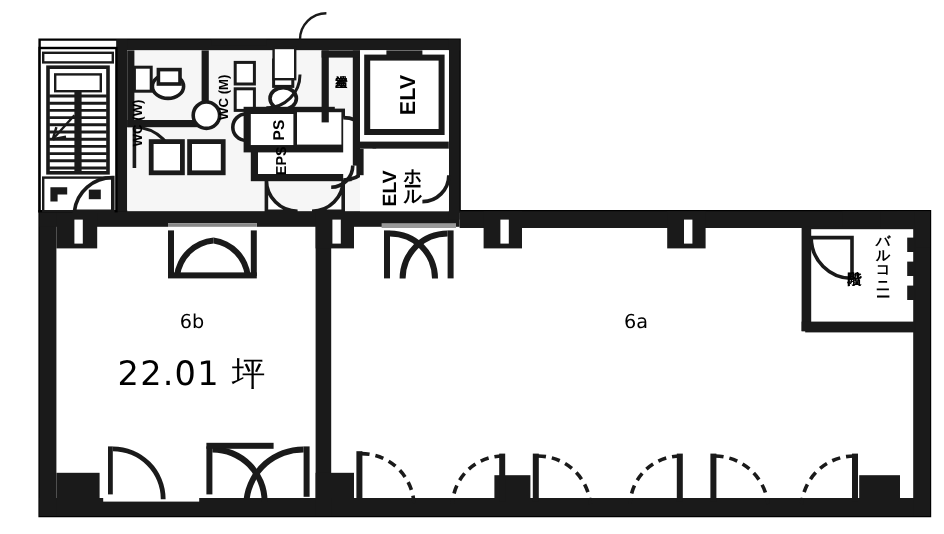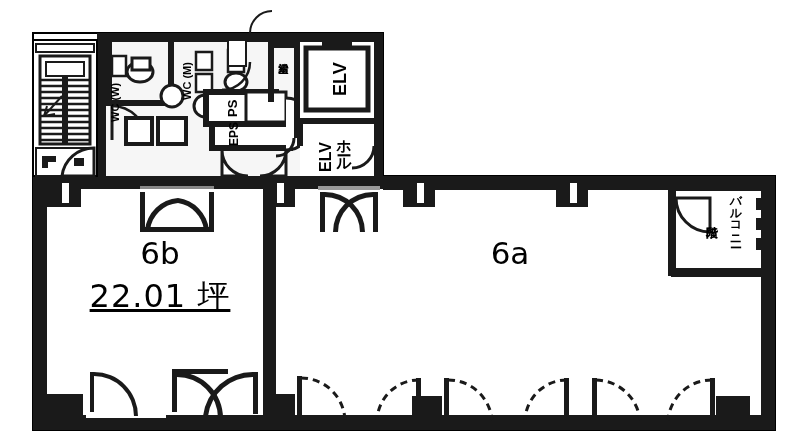--- a/index.html
+++ b/index.html
@@ -24,22 +24,22 @@
     white-space:nowrap;
     line-height:1;
   }
   .room-label{
     position:absolute;
     text-align:center;
     color:#000;
     font-family:"DejaVu Sans",sans-serif;
     white-space:nowrap;
   }
-  .room-name{font-size:31px;letter-spacing:0px;}
-  .room-area{font-size:32px;letter-spacing:1px;margin-top:4px;text-decoration:underline;}
+  .room-name{font-size:16px;letter-spacing:0px;margin-top:23px;}
+  .room-area{font-size:28px;letter-spacing:1px;margin-top:16px;}
 </style>
 </head>
 <body>
 
 <div id="stage">
 
   <svg id="plan" viewBox="0 0 787 445">
 
     <g>
 
@@ -273,21 +273,21 @@
       <path d="M 250 33 A 22 22 0 0 1 272 11" fill="none" stroke="#1a1a1a" stroke-width="2"></path>
     </g>
 
   </svg>
 
   <div class="room-label" style="left:60px; top:235px; width:200px;">
     <div class="room-name">6b</div>
     <div class="room-area">22.01 坪</div>
   </div>
 
-  <div class="room-label" style="left:410px; top:235px; width:200px;text-align:center;">
+  <div class="room-label" style="left:430px; top:235px; width:200px;text-align:center;">
     <div class="room-name">6a</div>
   </div>
 
   <div class="rot90" style="left:110px; top:122px; font-size:11px; font-weight:bold;">WC (W)</div>
 
   <div class="rot90" style="left:182px; top:100px; font-size:11px; font-weight:bold;">WC (M)</div>
 
   <div class="rot90" style="left:226px; top:117px; font-size:13px; font-weight:bold;">PS</div>
 
   <div class="rot90" style="left:228px; top:146px; font-size:12px; font-weight:bold;">EPS</div>

